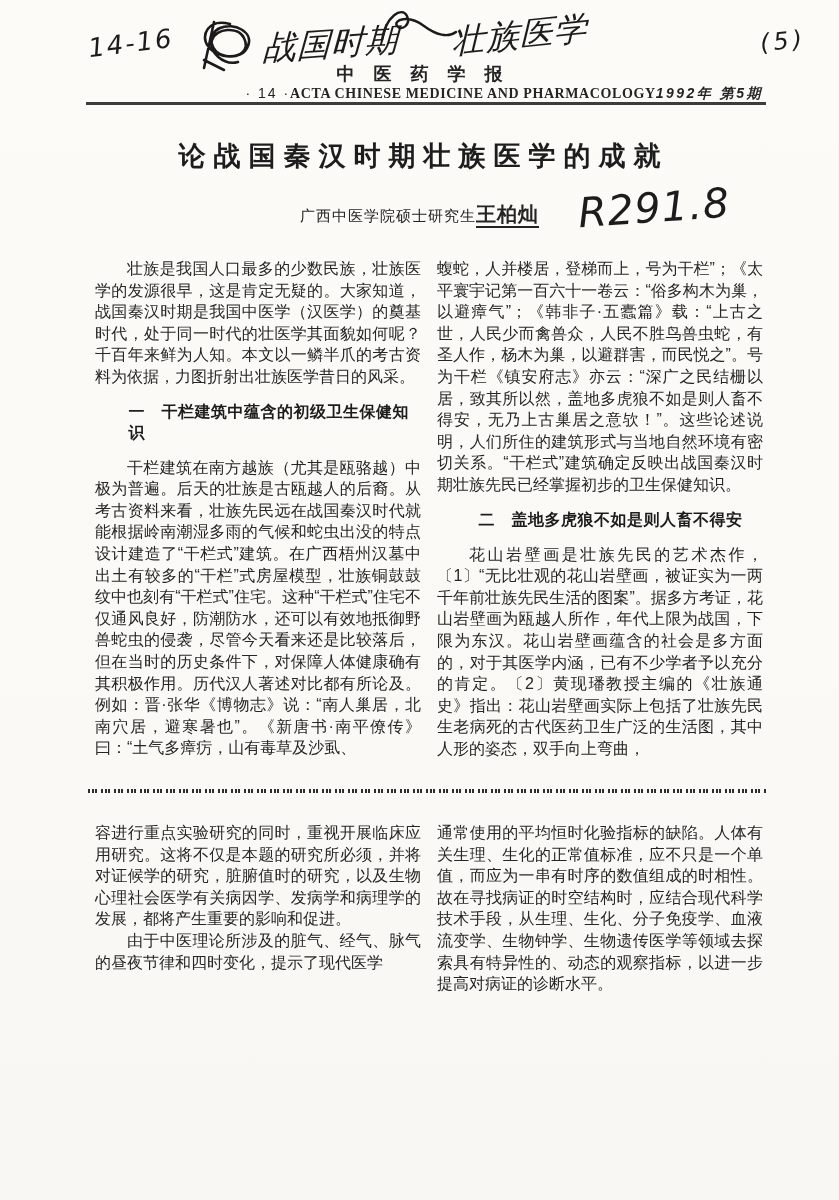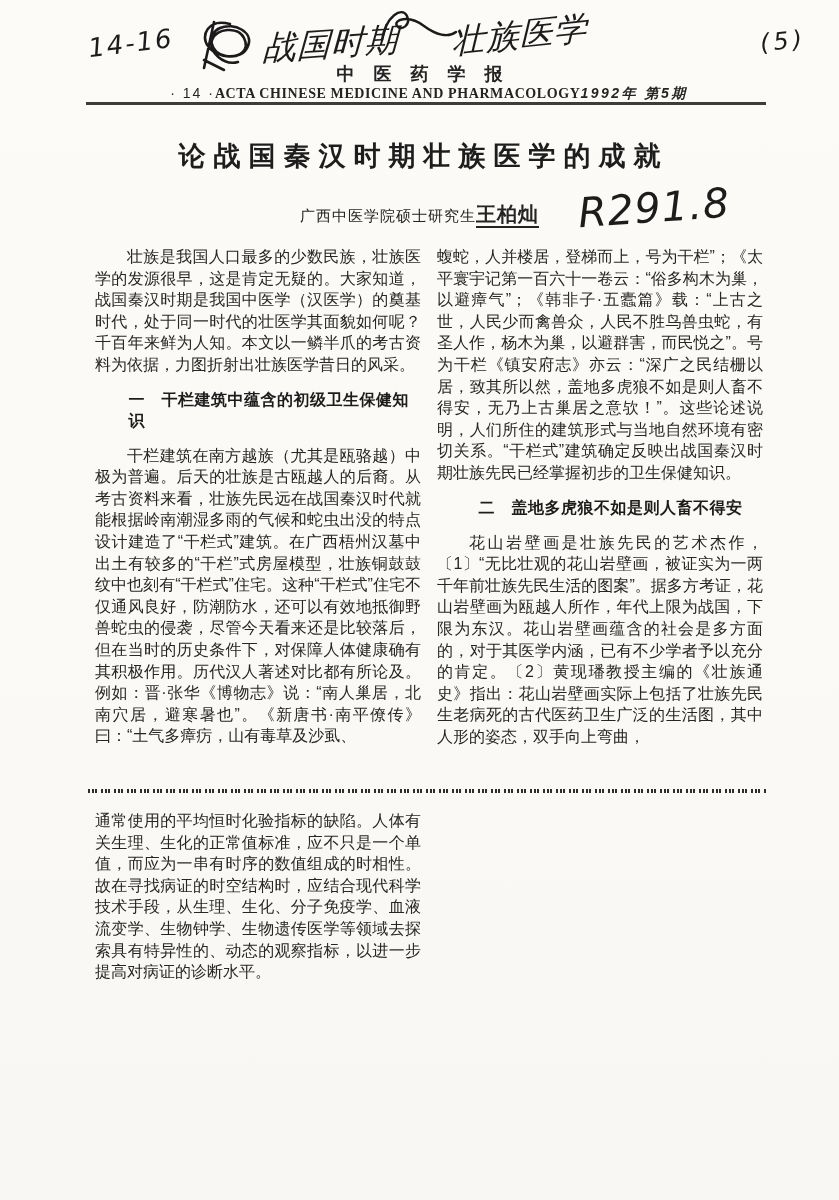--- a/index.html
+++ b/index.html
@@ -18,33 +18,33 @@
   .hw-p1{left:263px;top:22px;font-size:33px;transform:rotate(-4deg) skewX(-6deg);letter-spacing:1px;}
   .hw-p2{left:452px;top:13px;font-size:33px;transform:rotate(-6deg) skewX(-6deg);letter-spacing:1px;}
   .hw-sheet{left:760px;top:27px;font-size:24px;letter-spacing:4px;transform:rotate(-6deg);}
   .hw-class{left:578px;top:184px;font-size:41px;transform:rotate(-4deg);letter-spacing:1px;}
   .scribble{position:absolute;left:194px;top:16px;}
   .swoosh{position:absolute;left:378px;top:2px;}
   
   .journal-cn{position:absolute;top:62px;left:0;width:100%;box-sizing:border-box;
     text-align:center;font-size:18px;font-weight:bold;letter-spacing:19px;padding-left:19px;color:#242424;}
   .header-row{position:absolute;top:85px;left:95px;width:668px;
-    display:flex;justify-content:center;align-items:baseline;color:#242424;}
+    display:flex;justify-content:flex-end;align-items:baseline;color:#242424;}
   .pageno{font-size:14px;letter-spacing:2px;}
   .jen{font-family:"Liberation Serif","DejaVu Serif",serif;font-weight:bold;font-size:14px;letter-spacing:0.6px;}
   .issue{font-size:14px;font-weight:bold;letter-spacing:2.5px;font-style:italic;}
   .rule{position:absolute;top:102px;left:86px;width:680px;border-top:3px solid #3c3c3c;}
   
   .title{position:absolute;top:138px;left:0;width:100%;box-sizing:border-box;margin:0;
     text-align:center;font-size:27px;font-weight:bold;letter-spacing:8px;padding-left:8px;color:#1d1d1d;}
   .author-row{position:absolute;top:201px;left:0;width:100%;text-align:center;font-size:15px;color:#242424;}
   .affil{letter-spacing:1px;}
   .aname{font-weight:bold;font-size:20px;border-bottom:2px solid #222;padding-bottom:1px;letter-spacing:1px;}
   
-  .cols{display:flex;gap:16px;}
+  .cols{display:flex;gap:16px;margin-top:12px;}
   .main{position:absolute;top:246px;left:95px;width:668px;}
   .footer{position:absolute;top:810px;left:95px;width:668px;}
   .col{flex:0 0 326px;width:326px;}
   p{margin:0;font-size:16px;line-height:21.6px;text-align:justify;color:#262626;}
   .indent{text-indent:2em;}
   .sec{font-size:16px;font-weight:bold;margin:14px 0 13px 0;padding-left:2.1em;color:#1c1c1c;letter-spacing:0.5px;}
   .sec2{padding-left:2.6em;}
   
   .divider{position:absolute;top:789px;left:88px;width:678px;height:4px;
     background:repeating-linear-gradient(90deg,
@@ -100,17 +100,21 @@
       <p>蝮蛇，人并楼居，登梯而上，号为干栏”；《太平寰宇记第一百六十一卷云：“俗多构木为巢，以避瘴气”；《韩非子·五蠹篇》载：“上古之世，人民少而禽兽众，人民不胜鸟兽虫蛇，有圣人作，杨木为巢，以避群害，而民悦之”。号为干栏《镇安府志》亦云：“深广之民结栅以居，致其所以然，盖地多虎狼不如是则人畜不得安，无乃上古巢居之意欤！”。这些论述说明，人们所住的建筑形式与当地自然环境有密切关系。“干栏式”建筑确定反映出战国秦汉时期壮族先民已经掌握初步的卫生保健知识。</p>
       <h2 class="sec sec2">二　盖地多虎狼不如是则人畜不得安</h2>
       <p class="indent">花山岩壁画是壮族先民的艺术杰作，〔1〕“无比壮观的花山岩壁画，被证实为一两千年前壮族先民生活的图案”。据多方考证，花山岩壁画为瓯越人所作，年代上限为战国，下限为东汉。花山岩壁画蕴含的社会是多方面的，对于其医学内涵，已有不少学者予以充分的肯定。〔2〕黄现璠教授主编的《壮族通史》指出：花山岩壁画实际上包括了壮族先民生老病死的古代医药卫生广泛的生活图，其中人形的姿态，双手向上弯曲，</p>
     </div>
   </div>
 
   <div class="divider"></div>
 
   <div class="footer cols">
     <div class="col">
+      <p>容进行重点实验研究的同时，重视开展临床应用研究。这将不仅是本题的研究所必须，并将对证候学的研究，脏腑值时的研究，以及生物心理社会医学有关病因学、发病学和病理学的发展，都将产生重要的影响和促进。</p>
+      <p class="indent">由于中医理论所涉及的脏气、经气、脉气的昼夜节律和四时变化，提示了现代医学</p>
+    </div>
+    <div class="col">
       <p>通常使用的平均恒时化验指标的缺陷。人体有关生理、生化的正常值标准，应不只是一个单值，而应为一串有时序的数值组成的时相性。故在寻找病证的时空结构时，应结合现代科学技术手段，从生理、生化、分子免疫学、血液流变学、生物钟学、生物遗传医学等领域去探索具有特异性的、动态的观察指标，以进一步提高对病证的诊断水平。</p>
     </div>
   </div>
 
 </div>
 
 </body></html>

